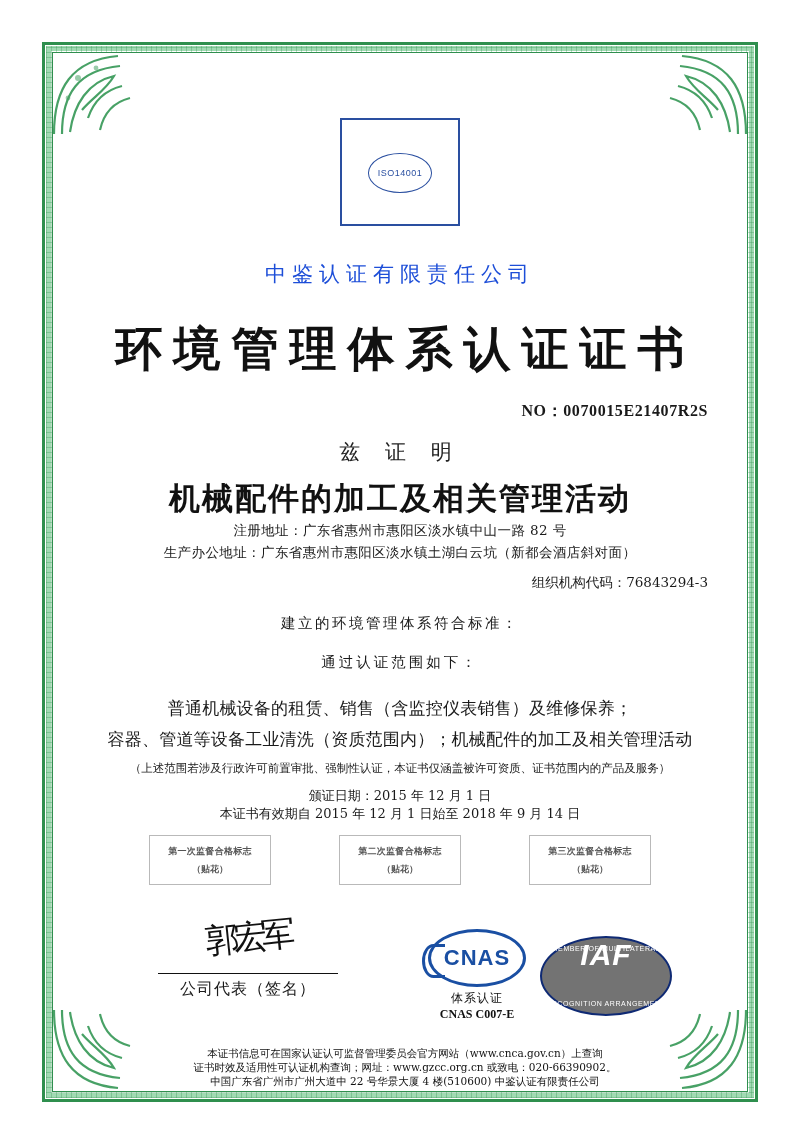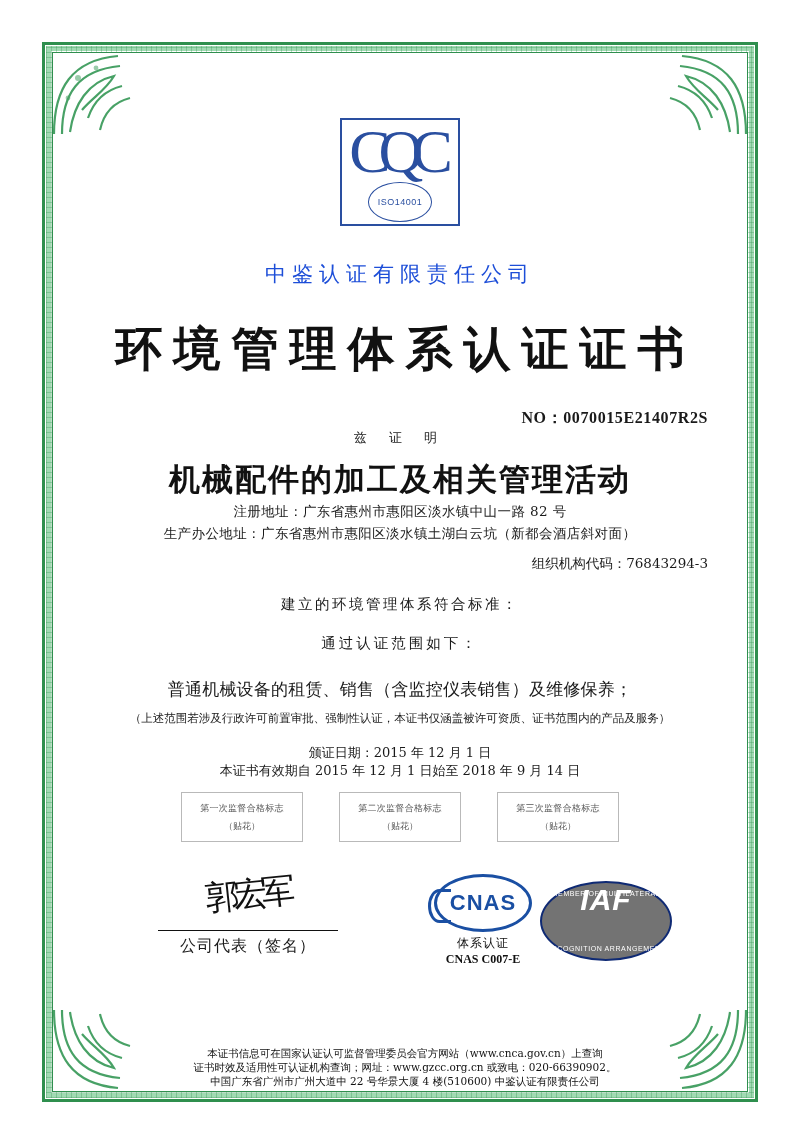--- a/index.html
+++ b/index.html
@@ -135,31 +135,32 @@
     margin-top: 30px;
     font-size: 47px;
     font-weight: bold;
     letter-spacing: 11px;
     color: #111;
     font-family: "DejaVu Serif", serif;
     padding-left: 11px;
   }
 
   .cert-no {
-    margin-top: 27px;
+    margin-top: 20px;
     text-align: right;
     padding-right: 22px;
     font-size: 16px;
     font-weight: bold;
     letter-spacing: .6px;
     font-family: "Liberation Serif", serif;
   }
 
   .hereby {
-    font-size: 13px;
+    margin-top: 16px;
+    font-size: 21px;
     letter-spacing: 9px;
     color: #222;
     font-family: "DejaVu Serif", serif;
   }
 
   .company {
     margin-top: 12px;
     font-size: 31px;
     font-weight: bold;
     letter-spacing: 2px;
@@ -212,36 +213,37 @@
   }
   .scope-line.second { margin-top: 8px; }
 
   .note {
     margin-top: 10px;
     font-size: 11.5px;
     font-family: "DejaVu Serif", serif;
     color: #1a1a1a;
   }
   .issue-date {
-    margin-top: 18px;
+    margin-top: 11px;
     font-size: 13px;
     font-family: "DejaVu Serif", serif;
   }
   .valid {
     margin-top: 0;
     font-size: 13px;
     font-family: "DejaVu Serif", serif;
   }
 
   
   .boxes {
     margin-top: 12px;
     display: flex;
     justify-content: center;
-    gap: 36px;
+    gap: 68px;
+    font-weight: bold;
   }
   .sbox {
     width: 120px;
     height: 48px;
     border: 1px solid #b9b9b9;
     display: flex;
     flex-direction: column;
     align-items: center;
     justify-content: center;
     color: #555;
@@ -278,24 +280,24 @@
     font-size: 16px;
     font-family: "DejaVu Serif", serif;
     letter-spacing: 1px;
     width: 180px;
     margin: 2px auto 0 auto;
   }
 
   .marks {
     position: absolute;
     right: 58px;
-    top: 2px;
+    top: 14px;
     display: flex;
     align-items: center;
-    gap: 8px;
+    gap: 14px;
   }
   .cnas {
     display: flex;
     flex-direction: column;
     align-items: center;
     color: #1a4fa3;
   }
   .cnas .ring {
     width: 92px; height: 52px;
     border: 3px solid #1a4fa3;
@@ -429,21 +431,20 @@
         <path d="M40 70 C46 52 58 42 74 38"></path>
         <path d="M52 82 C56 64 66 54 82 50"></path>
       </g>
     </svg>
   </div>
 
   <div class="content">
 
     <div class="logo-wrap">
       <div class="logo-box">
-        <div class="mark">CQC</div>
         <div class="oval">ISO14001</div>
       </div>
     </div>
 
     <div class="issuer">中鉴认证有限责任公司</div>
 
     <div class="main-title">环境管理体系认证证书</div>
 
     <div class="cert-no">NO：0070015E21407R2S</div>
 
@@ -453,20 +454,21 @@
 
     <div class="addr">注册地址：广东省惠州市惠阳区淡水镇中山一路 82 号</div>
     <div class="addr second">生产办公地址：广东省惠州市惠阳区淡水镇土湖白云坑（新都会酒店斜对面）</div>
 
     <div class="org-code">组织机构代码：76843294-3</div>
 
     <div class="standard-lead">建立的环境管理体系符合标准：</div>
 
     <div class="scope-lead">通过认证范围如下：</div>
     <div class="scope-line">普通机械设备的租赁、销售（含监控仪表销售）及维修保养；</div>
+    <div class="scope-line second">容器、管道等设备工业清洗（资质范围内）；机械配件的加工及相关管理活动</div>
 
     <div class="note">（上述范围若涉及行政许可前置审批、强制性认证，本证书仅涵盖被许可资质、证书范围内的产品及服务）</div>
     <div class="issue-date">颁证日期：2015 年 12 月 1 日</div>
     <div class="valid">本证书有效期自 2015 年 12 月 1 日始至 2018 年 9 月 14 日</div>
 
     <div class="boxes">
       <div class="sbox">
         <div class="l1">第一次监督合格标志</div>
         <div class="l2">（贴花）</div>
       </div>

